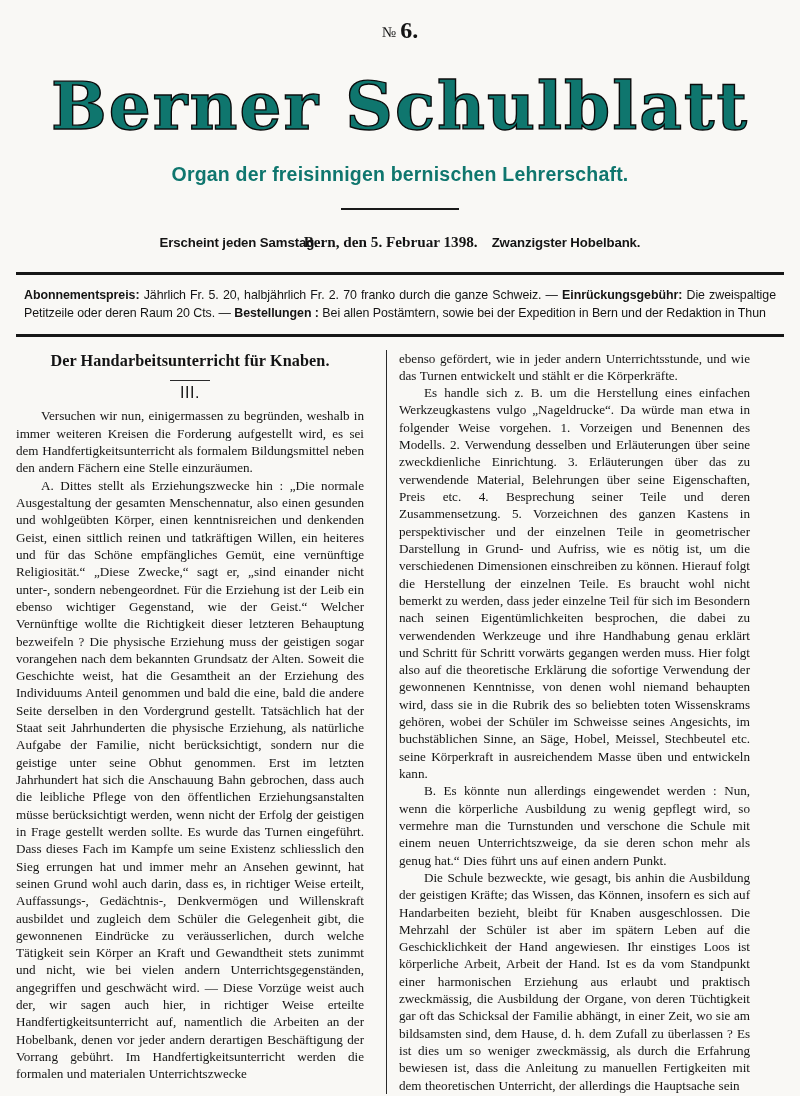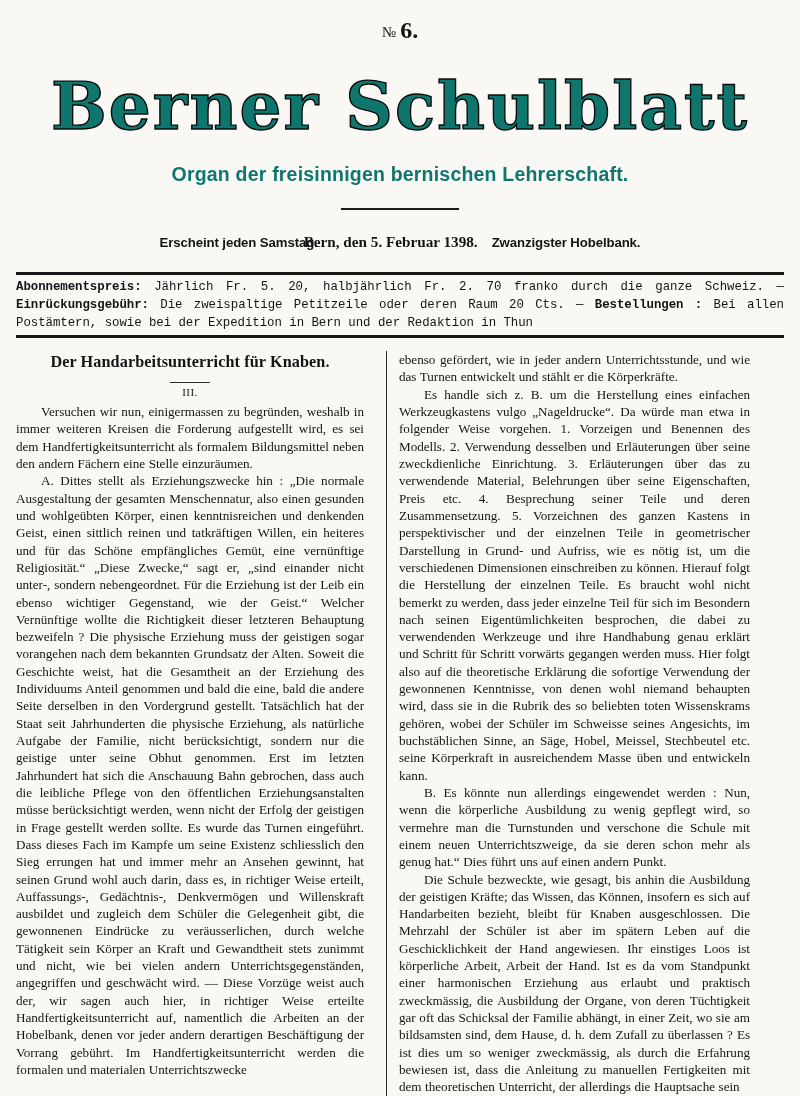--- a/index.html
+++ b/index.html
@@ -93,22 +93,22 @@
   }
 
   
   .pricebox {
     margin-top: 21px;
     border-top: 3px solid #171717;
     border-bottom: 3px solid #171717;
     padding: 4px 0 3px 0;
   }
   .pricebox p {
-    margin: 0;
-    font-family: Liberation Mono, monospace;
+    margin: 8px;
+    font-family: Liberation Sans, sans-serif;
     font-size: 12.4px;
     line-height: 1.42;
     text-align: justify;
     letter-spacing: -0.05px;
   }
   .pricebox b { font-weight: bold; }
 
   
   .columns {
     position: relative;
@@ -145,23 +145,23 @@
     margin: 9px auto 0 auto;
   }
   .fortsetzung {
     text-align: center;
     font-size: 10.8px;
     margin-top: 8px;
     font-family: "Liberation Serif", "DejaVu Serif", serif;
   }
   .section-num {
     text-align: center;
-    font-size: 11px;
+    font-size: 16px;
     margin-top: 3px;
-    font-family: Liberation Serif, serif;
+    font-family: Liberation Sans, sans-serif;
     letter-spacing: 0.5px;
   }
 
   p.body {
     margin: 0;
     text-indent: 1.9em;
     text-align: justify;
     font-size: 13.15px;
     line-height: 1.316;
     font-family: "Liberation Serif", "DejaVu Serif", serif;

